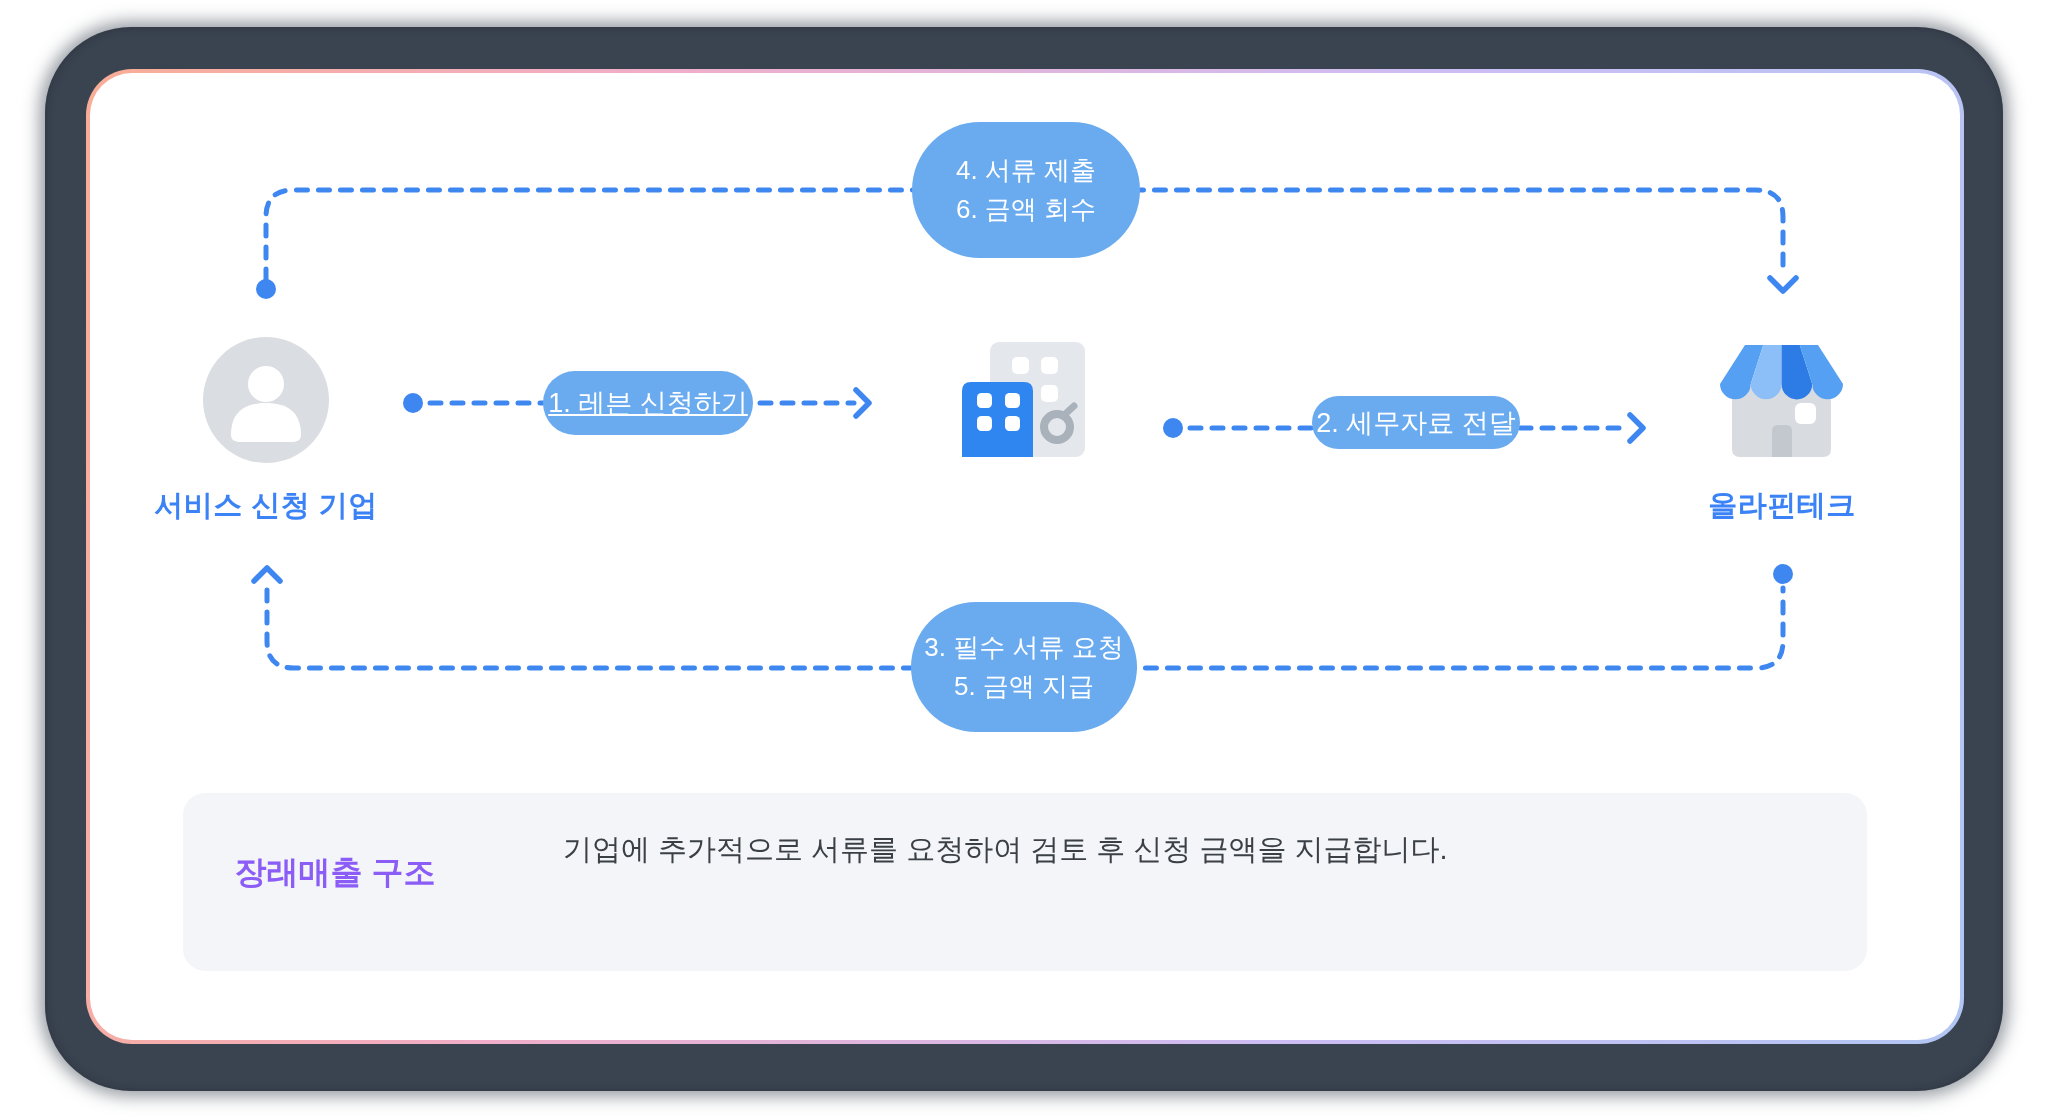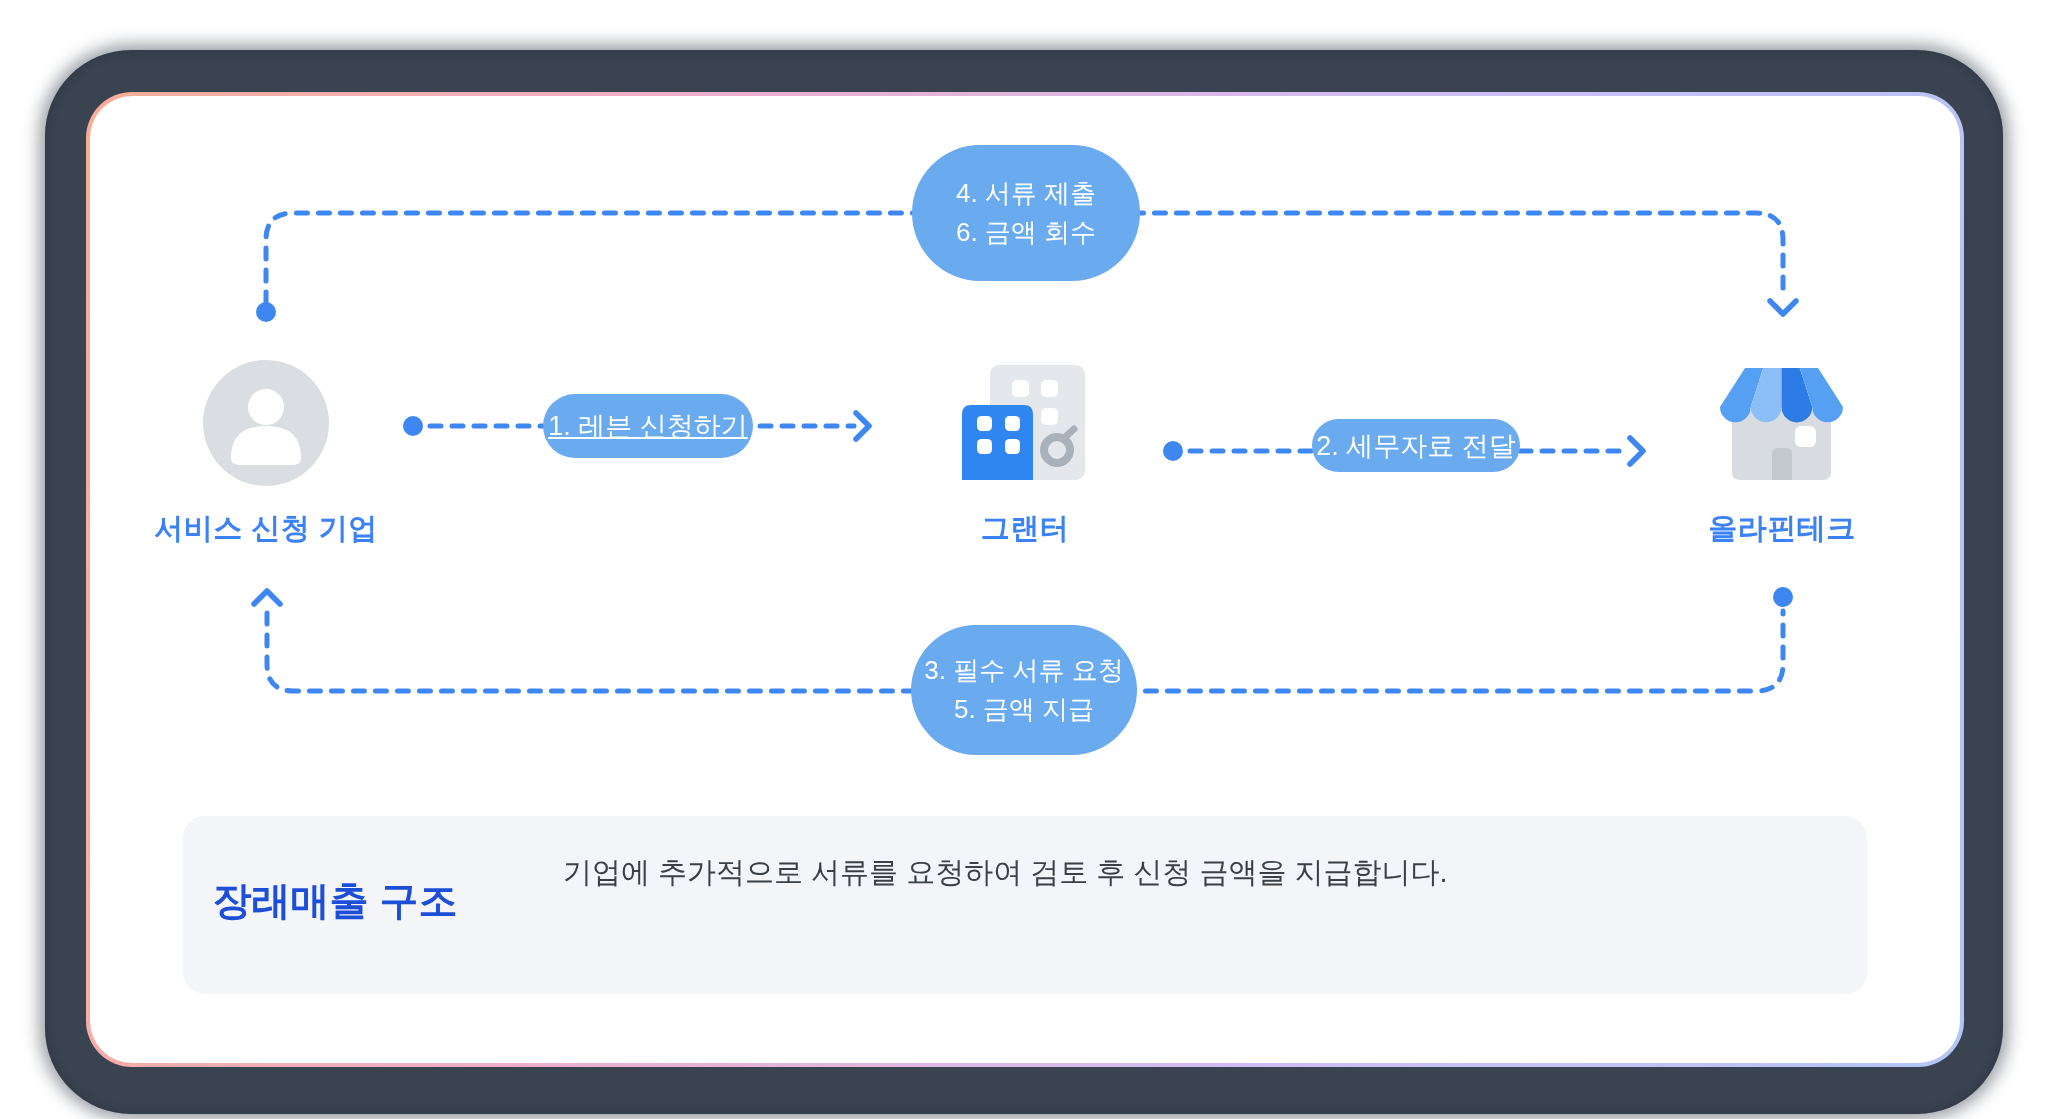--- a/index.html
+++ b/index.html
@@ -1,18 +1,18 @@
 <!DOCTYPE html>
 <html><head>
 <meta charset="utf-8">
 <style>
   html,body{margin:0;padding:0;background:#ffffff;}
   body{width:2048px;height:1119px;position:relative;overflow:hidden;
        font-family:"Liberation Sans","DejaVu Sans",sans-serif;}
-  .stage{position:absolute;inset:0;margin-top:23px;}
+  .stage{position:absolute;inset:0;}
 
   
   .frame{position:absolute;left:45px;top:27px;width:1958px;height:1064px;
          background:#3a4350;border-radius:86px;
          box-shadow:0 0 16px 6px rgba(58,67,80,.5), inset 0 0 10px rgba(20,26,34,.35);}
 
   
   .card-border{position:absolute;left:86px;top:69px;width:1878px;height:975px;
                border-radius:46px;
                background:linear-gradient(100deg,#f9ad96 0%,#f0aec9 28%,#cdbdf3 66%,#b2c6f3 100%);}
@@ -26,21 +26,21 @@
   .pill.double{font-size:26px;line-height:39px;}
   .pill.single{font-size:27px;line-height:30px;}
 
   .entity-icon{position:absolute;}
   .entity-label{position:absolute;width:300px;text-align:center;
                 font-size:29px;font-weight:600;color:#3b82f6;letter-spacing:0.5px;}
 
   .summary{position:absolute;left:183px;top:793px;width:1684px;height:178px;
            background:#f3f5f9;border-radius:22px;}
   .summary-title{position:absolute;left:212px;top:851px;width:246px;text-align:center;
-                 font-size:39px;font-weight:700;color:#1d4ed8;}
+                 font-size:32px;font-weight:700;color:#8b5cf6;}
   .summary-desc{position:absolute;left:563px;top:826px;width:1180px;
                 font-size:29px;line-height:47px;color:#3b4046;}
 </style>
 </head>
 <body>
 
 <div class="stage">
 
   <div class="frame"></div>
 
@@ -102,21 +102,20 @@
     <rect x="79" y="15" width="17" height="17" rx="5" fill="#ffffff"></rect>
     <rect x="79" y="43" width="17" height="17" rx="5" fill="#ffffff"></rect>
     <circle cx="95" cy="85" r="13" fill="none" stroke="#a9b1bb" stroke-width="8"></circle>
     <path d="M101 74 L112 64" stroke="#a9b1bb" stroke-width="7" stroke-linecap="round"></path>
     <path d="M0 49 Q0 40 9 40 L62 40 Q71 40 71 49 L71 115 L0 115 Z" fill="#2f86f0"></path>
     <rect x="15" y="51" width="15" height="15" rx="4.5" fill="#ffffff"></rect>
     <rect x="43" y="51" width="15" height="15" rx="4.5" fill="#ffffff"></rect>
     <rect x="15" y="74" width="15" height="15" rx="4.5" fill="#ffffff"></rect>
     <rect x="43" y="74" width="15" height="15" rx="4.5" fill="#ffffff"></rect>
   </svg>
-  <div class="entity-label" style="left:875px;top:486px;">그랜터</div>
 
   <svg class="entity-icon" style="left:1720px;top:343px;" width="123" height="114" viewBox="0 0 123 114">
     <path d="M12 44 L111 44 L111 106 Q111 114 103 114 L20 114 Q12 114 12 106 Z" fill="#d8dce0"></path>
     <path d="M52 88 Q52 82 58 82 L66 82 Q72 82 72 88 L72 114 L52 114 Z" fill="#c2c8ce"></path>
     <rect x="75" y="60" width="21" height="21" rx="6" fill="#ffffff"></rect>
     <path d="M25 2 L43.25 2 L30.75 41 A15.37 15.37 0 0 1 0 41 Z" fill="#55a0f2"></path>
     <path d="M43.25 2 L61.5 2 L61.5 41 A15.37 15.37 0 0 1 30.75 41 Z" fill="#8cbff7"></path>
     <path d="M61.5 2 L79.75 2 L92.25 41 A15.37 15.37 0 0 1 61.5 41 Z" fill="#2d7ce6"></path>
     <path d="M79.75 2 L98 2 L123 41 A15.37 15.37 0 0 1 92.25 41 Z" fill="#55a0f2"></path>
   </svg>

